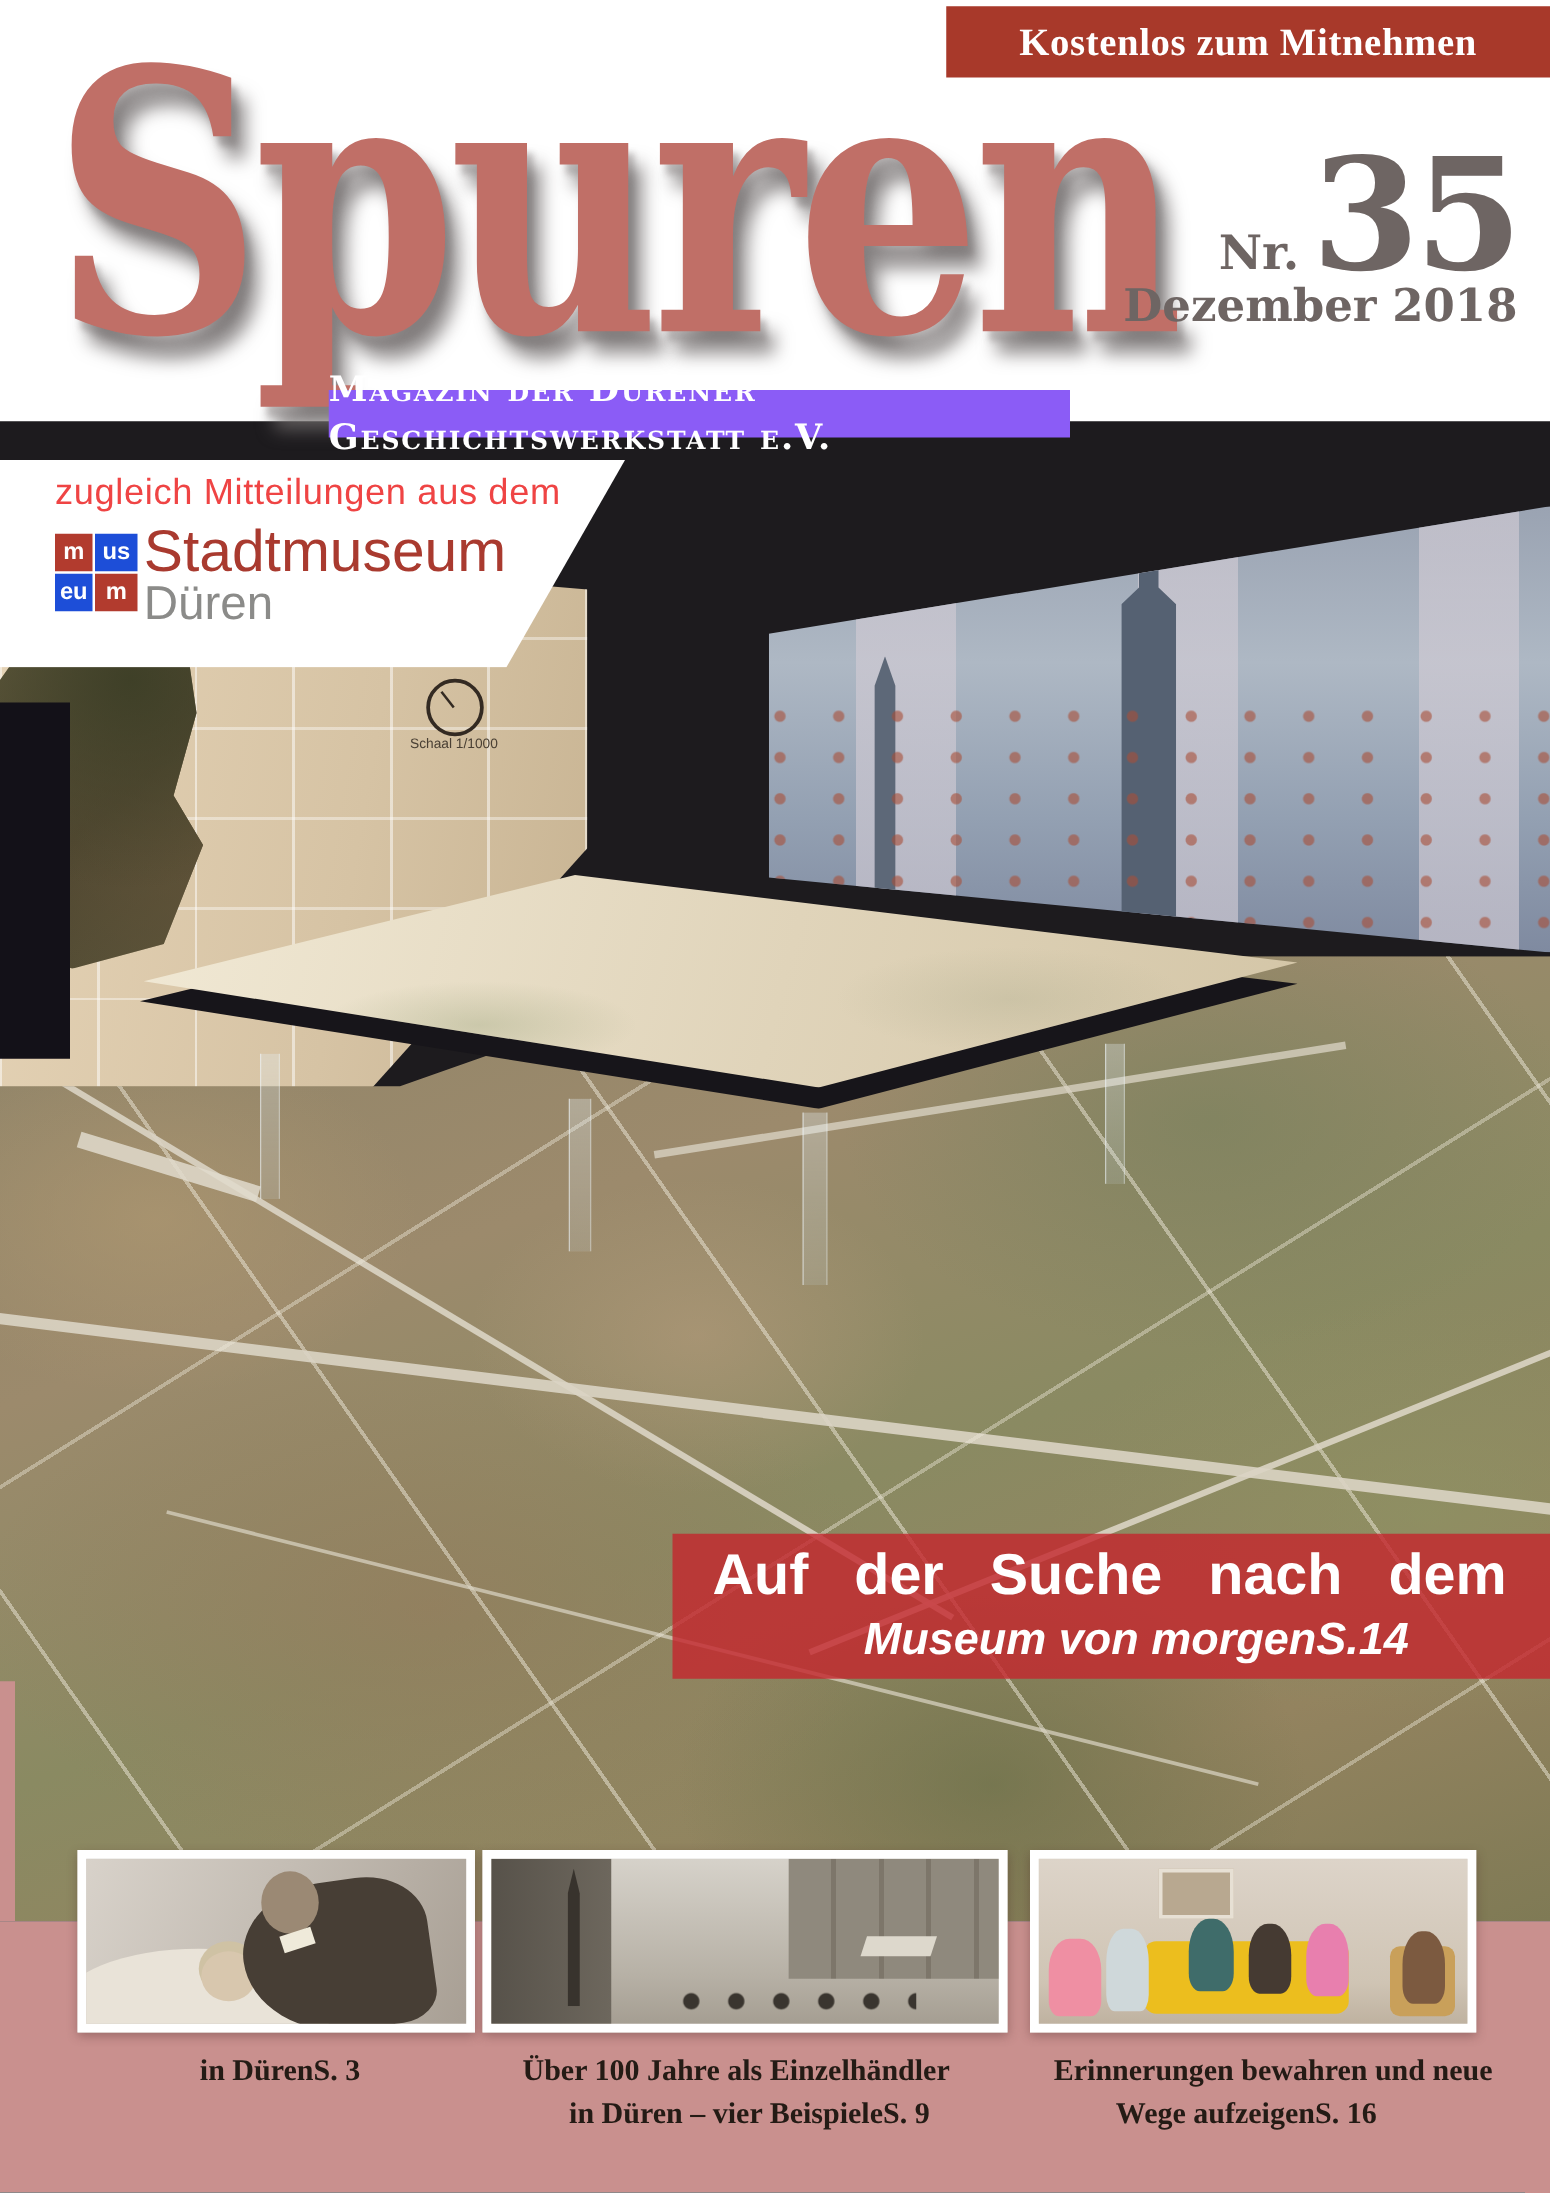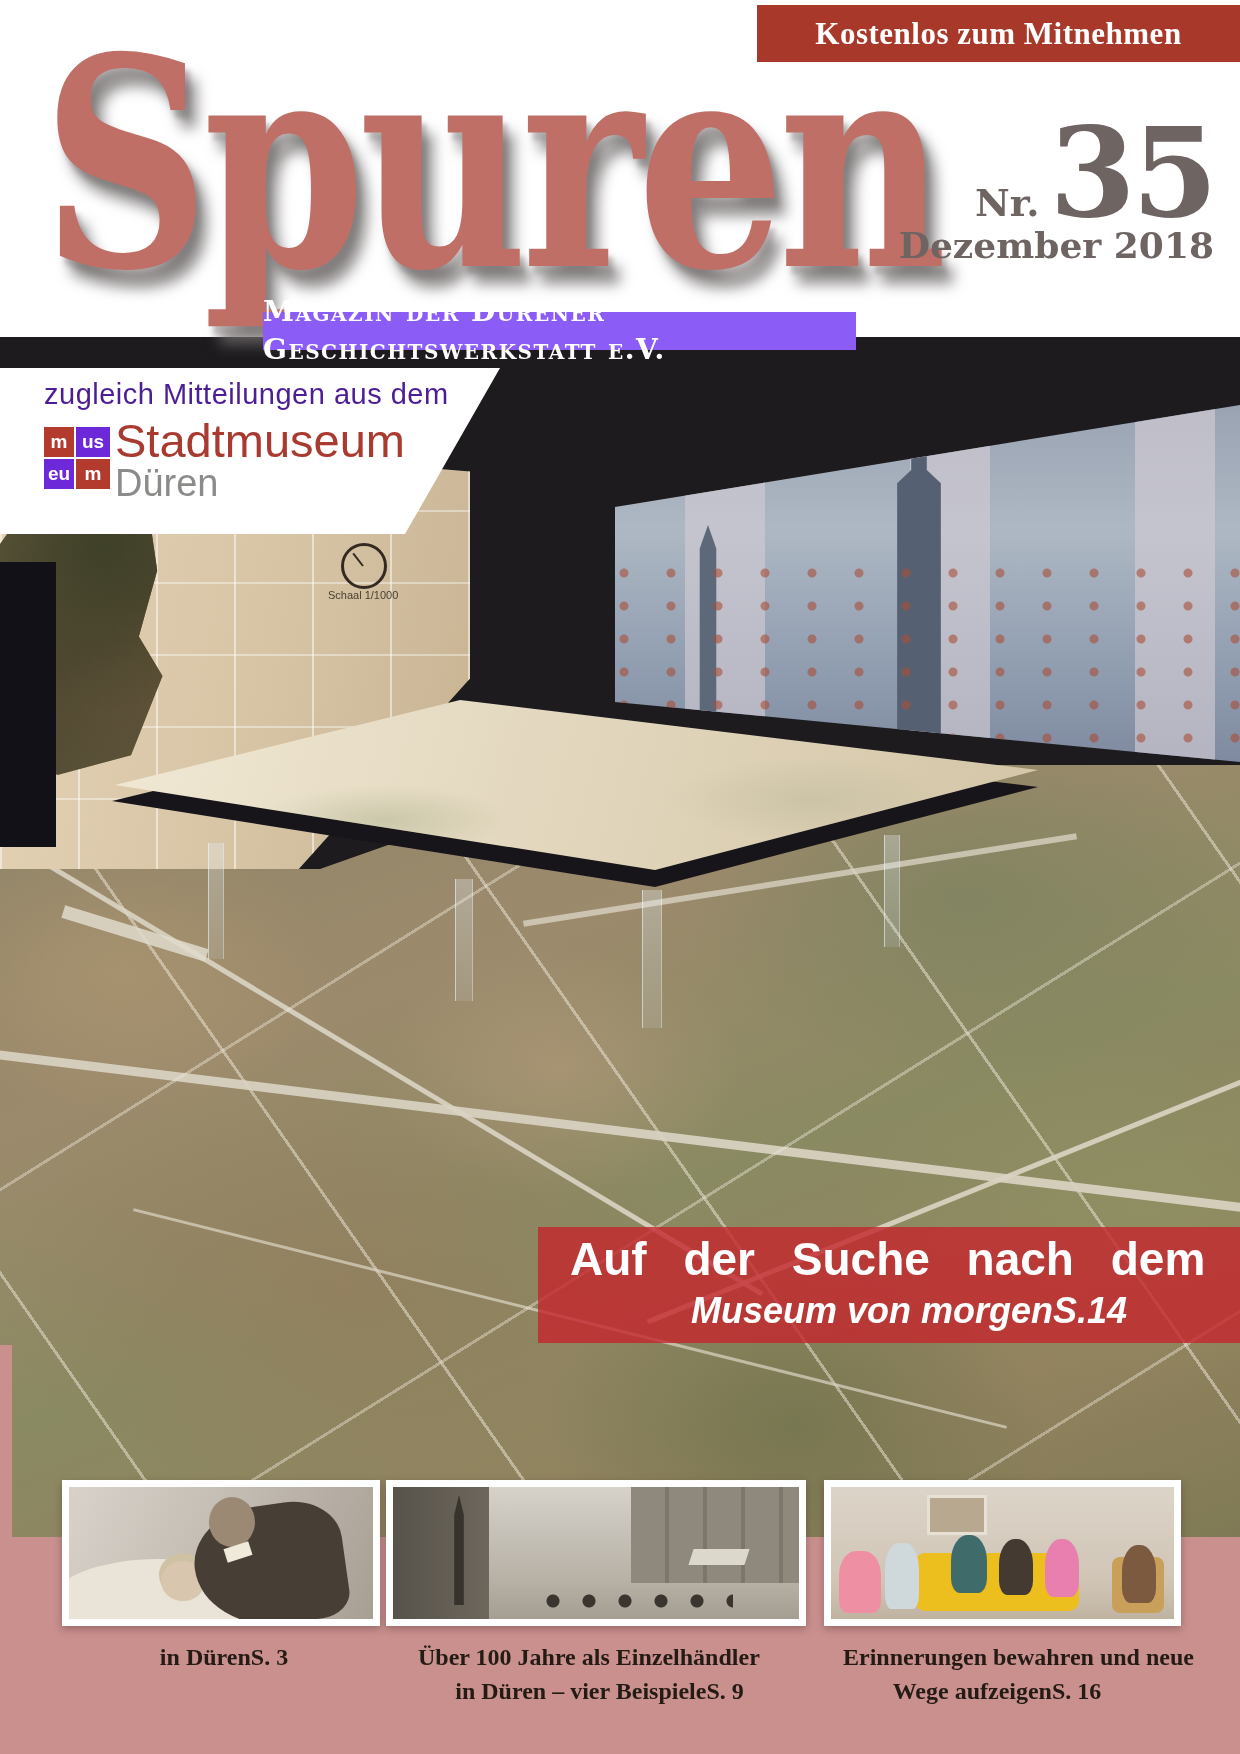--- a/index.html
+++ b/index.html
@@ -95,27 +95,27 @@
   .leg.l1{left:455px;top:542px;width:16px;height:122px;}
   .leg.l2{left:642px;top:553px;width:18px;height:138px;}
   .leg.l3{left:884px;top:498px;width:14px;height:112px;}
   .leg.l4{left:208px;top:506px;width:14px;height:116px;}
   .pink-strip{position:absolute;left:0;top:1008px;width:12px;height:192px;background:#c9908e;}
 
   
   .wedge{position:absolute;left:0;top:368px;width:500px;height:166px;background:#fff;z-index:20;
     clip-path:polygon(0 0,100% 0,81% 100%,0 100%);}
   .wedge-inner{position:absolute;left:44px;top:10px;}
-  .museum-intro{font-family:"Liberation Sans",sans-serif;font-size:29px;color:#4c1d95;letter-spacing:.5px;}
+  .museum-intro{font-family:"Liberation Sans",sans-serif;font-size:29px;color:#ef4444;letter-spacing:.5px;}
   .logo-row{display:flex;align-items:flex-start;margin-top:8px;}
   .squares{display:grid;grid-template-columns:30px 34px;grid-auto-rows:30px;gap:2px;margin-top:8px;}
   .sq{display:flex;align-items:center;justify-content:center;color:#fff;
     font-family:"Liberation Sans",sans-serif;font-weight:bold;font-size:19px;}
   .sq.red{background:#b23b2e;}
-  .sq.gray{background:#6d28d9;text-align:right;}
+  .sq.gray{background:#1d4ed8;text-align:right;}
   .logo-text{margin-left:5px;}
   .logo-name{font-family:"Liberation Sans",sans-serif;font-size:47px;line-height:44px;color:#a93a2f;}
   .logo-city{font-family:"Liberation Sans",sans-serif;font-size:38px;line-height:40px;color:#8b8b89;}
 
   
   .headline{position:absolute;left:538px;top:1227px;width:760px;height:116px;background:rgba(196,38,45,.8);z-index:15;
     color:#fff;font-family:"Liberation Sans",sans-serif;font-weight:bold;
     padding:0;display:flex;flex-direction:column;justify-content:center;}
   .headline .hl1{font-size:46px;line-height:52px;padding:0 50px 0 32px;word-spacing:24px;white-space:nowrap;}
   .headline .hl2{font-size:36px;line-height:52px;padding:0 50px 0 32px;display:flex;justify-content:center;white-space:nowrap;font-style:italic;}

